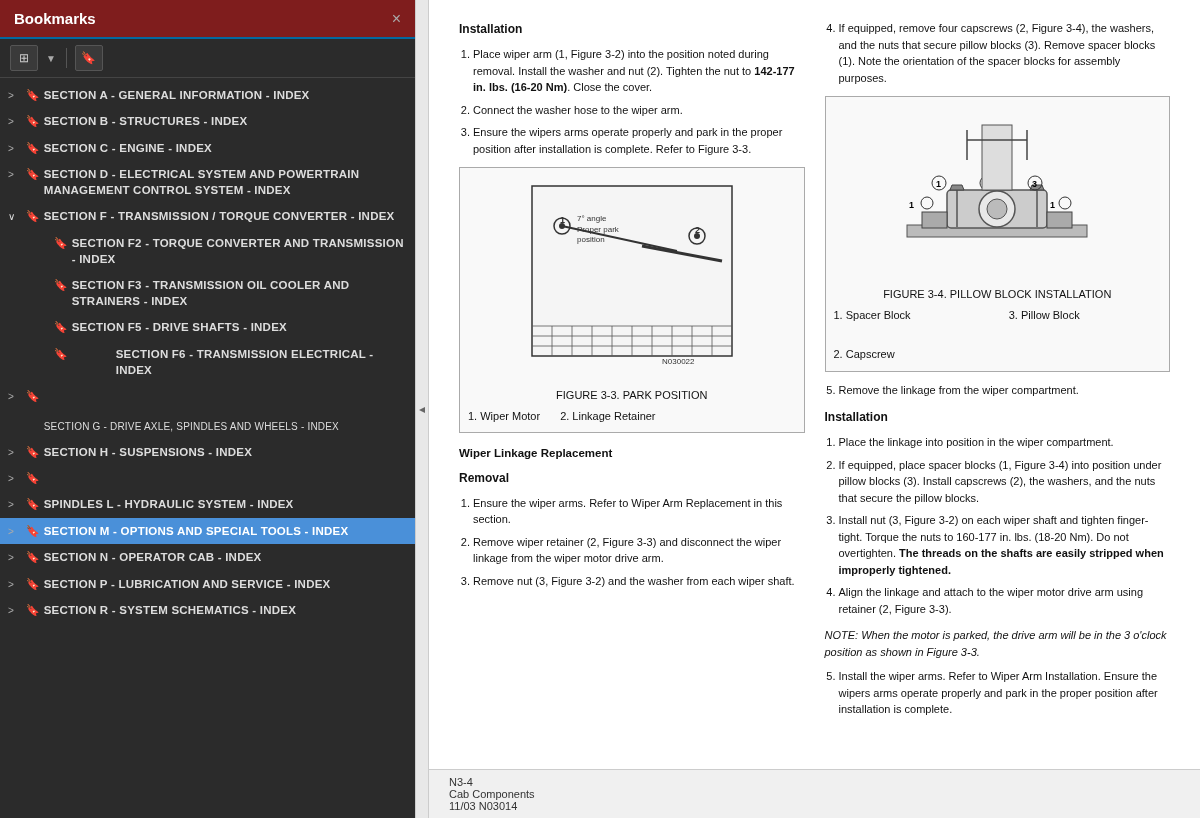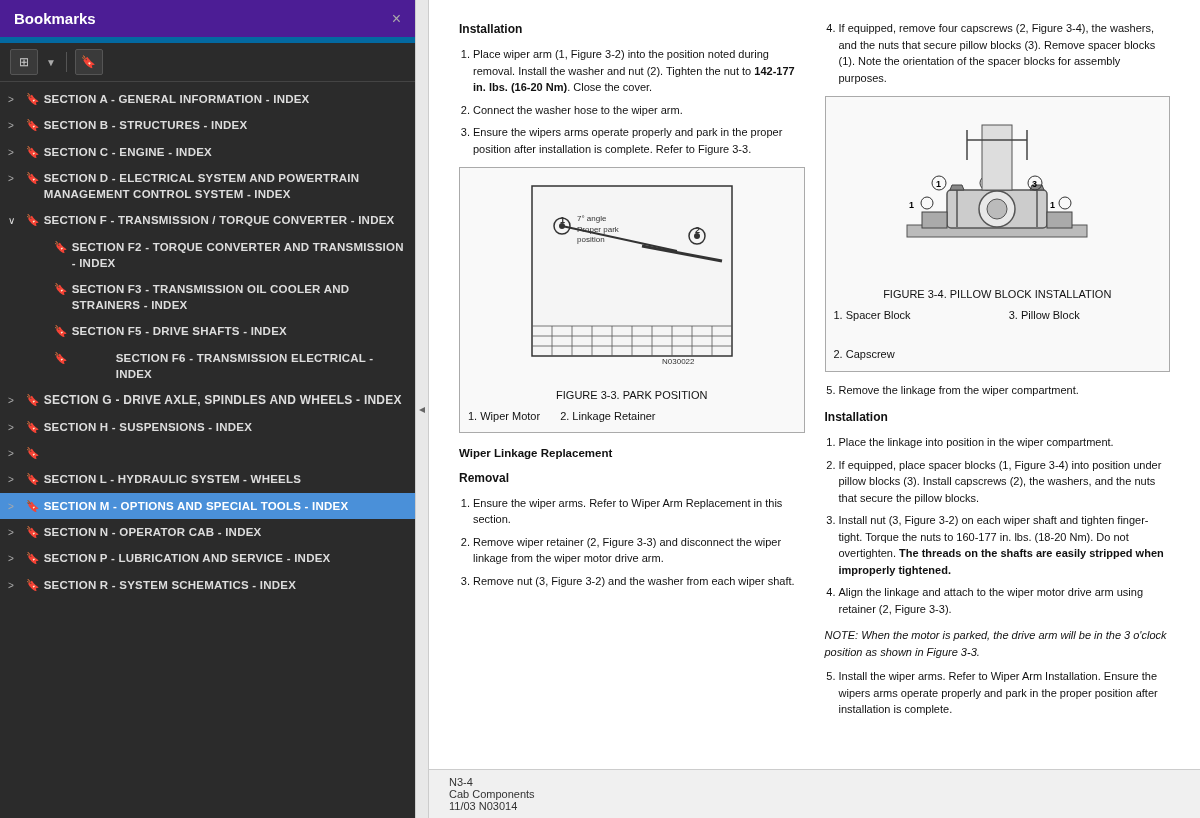--- a/index.html
+++ b/index.html
@@ -10,27 +10,27 @@
       width: 415px;
       min-width: 415px;
       background: #2b2b2b;
       display: flex;
       flex-direction: column;
       height: 818px;
       overflow: hidden;
     }
 
     #sidebar-header {
-      background: #4c1d95;
+      background: #7f1d1d;
       color: #fff;
       padding: 10px 14px;
       display: flex;
       align-items: center;
       justify-content: space-between;
-      border-bottom: 6px solid #0369a1;
+      border-bottom: 2px solid #0369a1;
       flex-shrink: 0;
     }
 
     #sidebar-title {
       font-size: 15px;
       font-weight: bold;
       color: #fff;
     }
 
     #sidebar-close {
@@ -322,35 +322,35 @@
         <span class="bookmark-label" style="font-size: 11.5px; font-weight: 600;">SECTION F5 - DRIVE SHAFTS - INDEX</span>
       </div>
       <div class="bookmark-item child">
         <span class="expand-arrow"></span>
         <span class="bookmark-icon" style="font-size: 11px;">🔖</span>
         <span class="bookmark-label" style="font-size: 11.5px; font-weight: 600; margin-left: 44px;">SECTION F6 - TRANSMISSION ELECTRICAL - INDEX</span>
       </div>
       <div class="bookmark-item">
         <span class="expand-arrow">&gt;</span>
         <span class="bookmark-icon" style="font-size: 11px;">🔖</span>
-        <span class="bookmark-label" style="font-size: 12px; font-weight: 700;">SECTION G - DRIVE AXLE, SPINDLES AND WHEELS - INDEX</span>
+        <span class="bookmark-label" style="font-size: 10px; font-weight: 400; margin-top: 32px;">SECTION G - DRIVE AXLE, SPINDLES AND WHEELS - INDEX</span>
       </div>
       <div class="bookmark-item">
         <span class="expand-arrow">&gt;</span>
         <span class="bookmark-icon" style="font-size: 11px;">🔖</span>
         <span class="bookmark-label" style="font-size: 11.5px; font-weight: 600;">SECTION H - SUSPENSIONS - INDEX</span>
       </div>
       <div class="bookmark-item">
         <span class="expand-arrow">&gt;</span>
         <span class="bookmark-icon" style="font-size: 11px;">🔖</span>
       </div>
       <div class="bookmark-item">
         <span class="expand-arrow">&gt;</span>
         <span class="bookmark-icon" style="font-size: 11px;">🔖</span>
-        <span class="bookmark-label" style="font-size: 11.5px; font-weight: 600;">SECTION L - HYDRAULIC SYSTEM - WHEELS</span>
+        <span class="bookmark-label" style="font-size: 11.5px; font-weight: 600;">SPINDLES L - HYDRAULIC SYSTEM - INDEX</span>
       </div>
       <div class="bookmark-item active">
         <span class="expand-arrow">&gt;</span>
         <span class="bookmark-icon" style="font-size: 11px;">🔖</span>
         <span class="bookmark-label" style="font-size: 11.5px; font-weight: 600;">SECTION M - OPTIONS AND SPECIAL TOOLS - INDEX</span>
       </div>
       <div class="bookmark-item">
         <span class="expand-arrow">&gt;</span>
         <span class="bookmark-icon" style="font-size: 11px;">🔖</span>
         <span class="bookmark-label" style="font-size: 11.5px; font-weight: 600;">SECTION N - OPERATOR CAB - INDEX</span>

